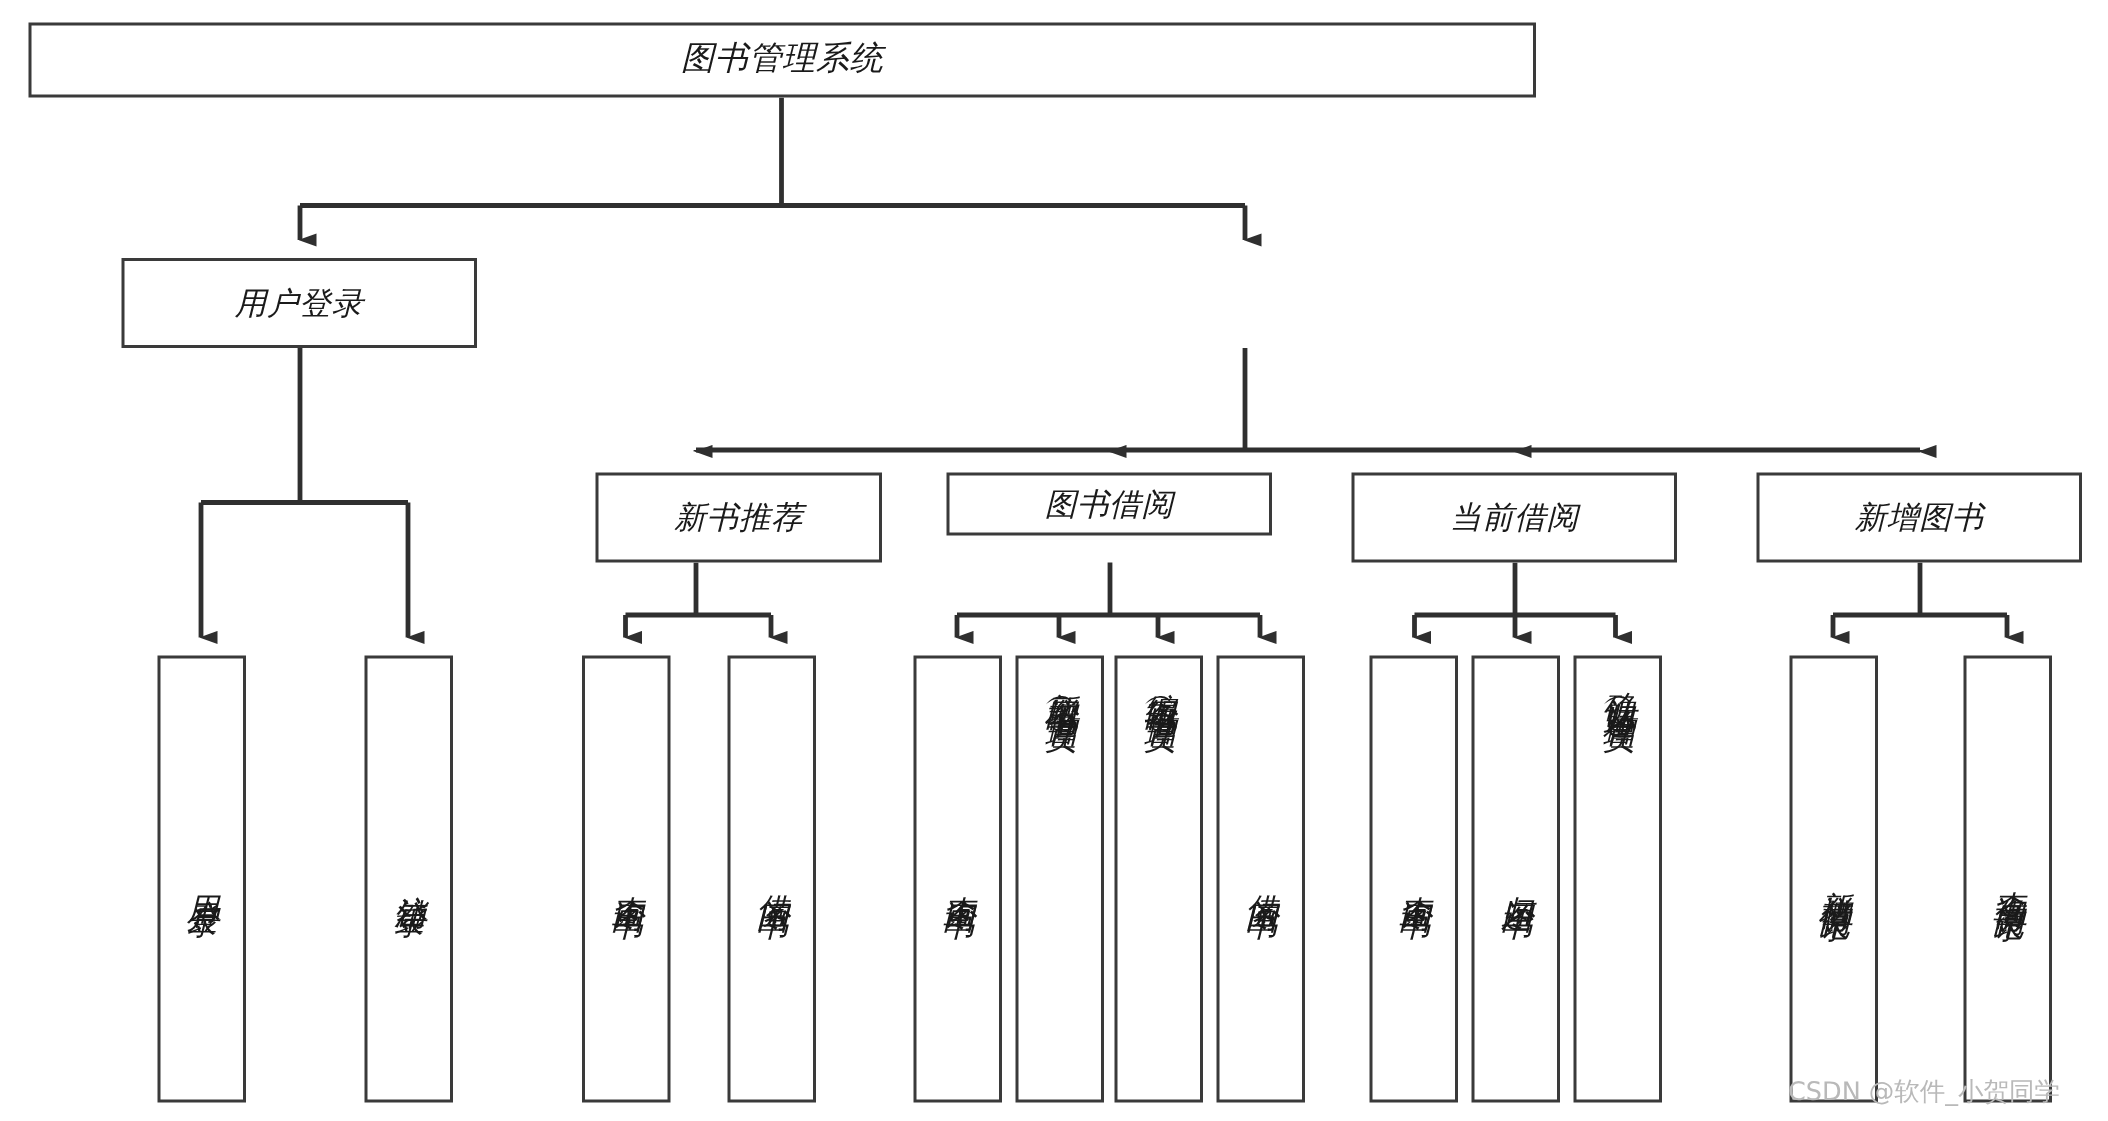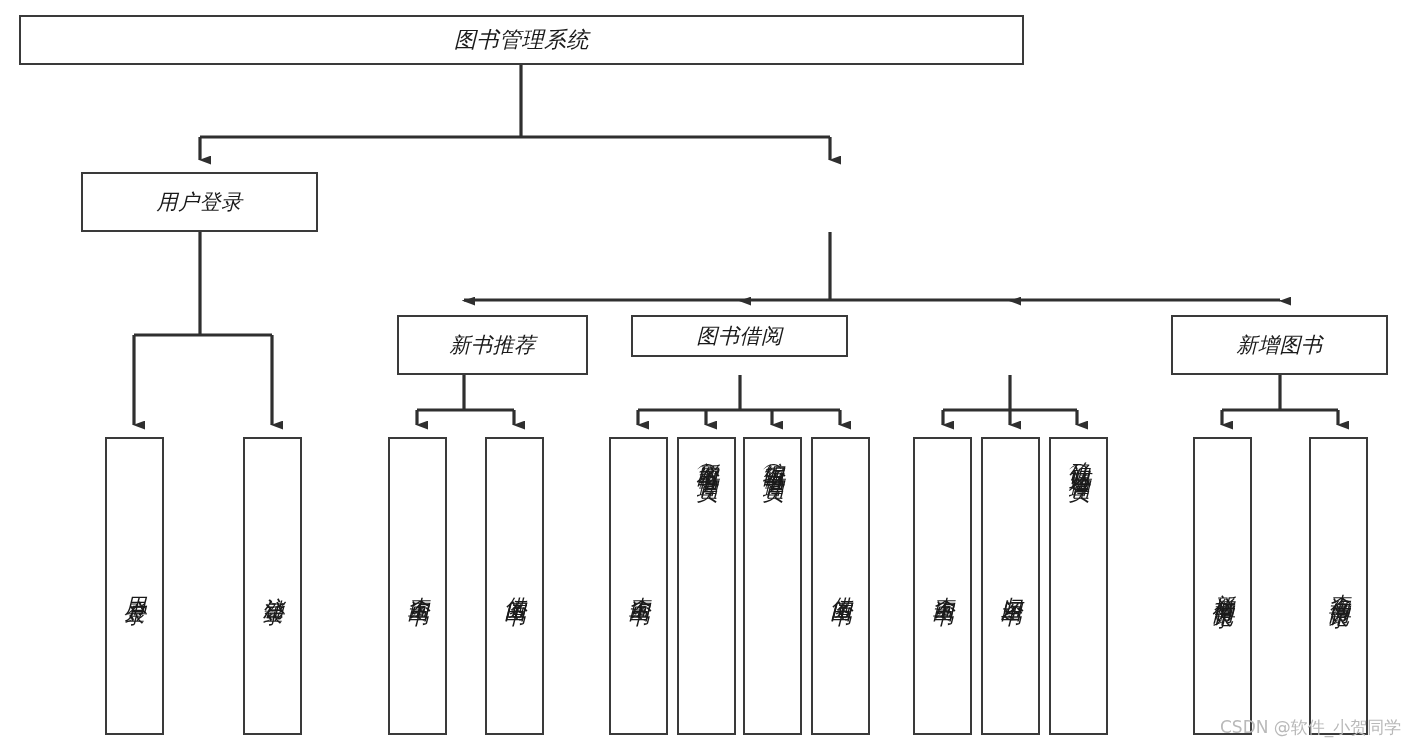--- a/index.html
+++ b/index.html
@@ -142,20 +142,23 @@
 
 
   <div class="node h" style="left:361px; top:315px; width:191px; height:60px;margin-left:36px;">
     <span class="label">新书推荐</span>
   </div>
 
   <div class="node h" style="left:631px; top:315px; width:217px; height:42px;">
     <span class="label">图书借阅</span>
   </div>
 
+  <div class="node h" style="left:901px; top:315px; width:217px; height:60px;">
+    <span class="label">当前借阅</span>
+  </div>
 
   <div class="node h" style="left:1171px; top:315px; width:217px; height:60px;">
     <span class="label">新增图书</span>
   </div>
 
   <div class="node v centered" style="left:105px; top:437px; width:59px; height:298px;">
     <span class="label">用户登录</span>
   </div>
 
   <div class="node v centered" style="left:243px; top:437px; width:59px; height:298px;">
@@ -199,15 +202,15 @@
   </div>
 
   <div class="node v centered" style="left:1193px; top:437px; width:59px; height:298px;">
     <span class="label">新增借阅记录</span>
   </div>
 
   <div class="node v centered" style="left:1309px; top:437px; width:59px; height:298px;">
     <span class="label">查询借阅记录</span>
   </div>
 
-  <div class="watermark" style="left:1192px; top:716px;margin-left:28px;">CSDN @软件_小贺同学</div>
+  <div class="watermark" style="left:1192px; top:716px;">CSDN @软件_小贺同学</div>
 
 </div>
 
 </body></html>

